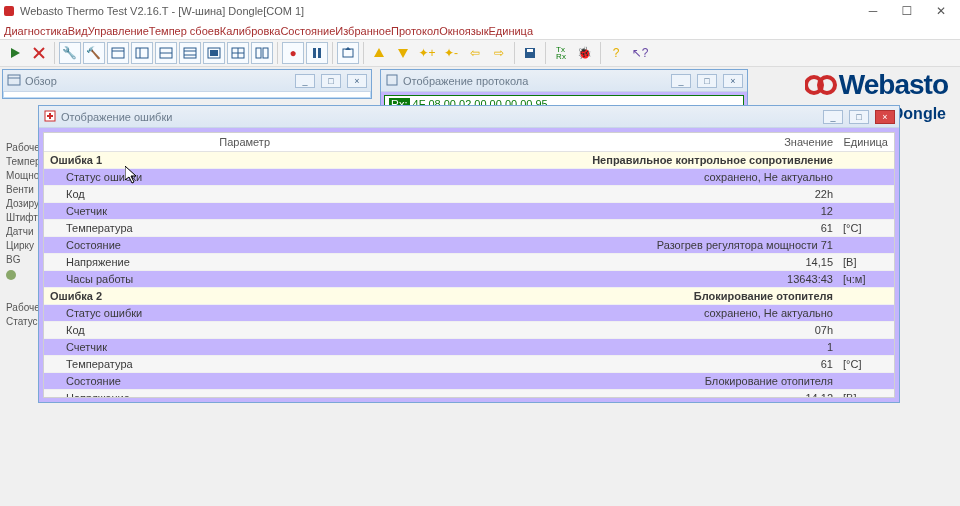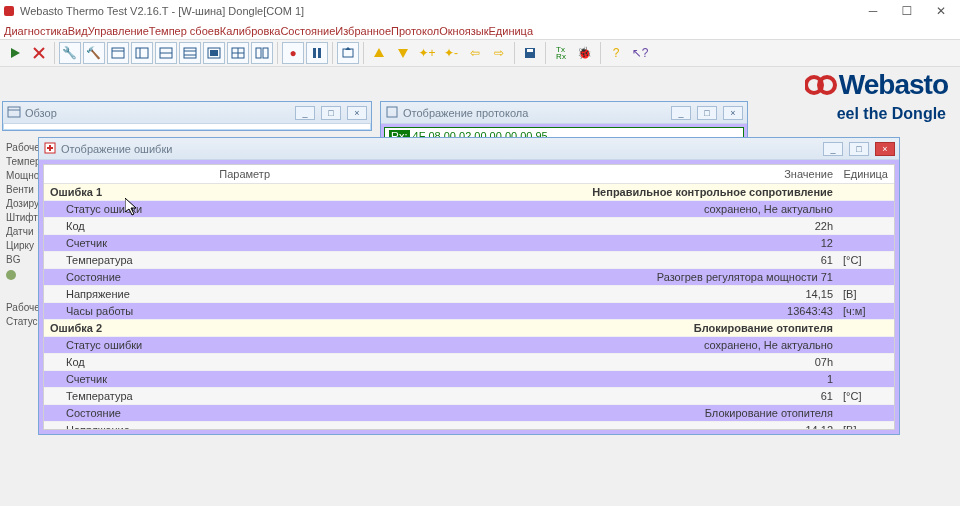--- a/index.html
+++ b/index.html
@@ -26,21 +26,21 @@
   .tsep { width: 1px; height: 22px; background: #d0d0d0; margin: 0 2px; }
 
   
   .main { position: relative; height: calc(506px - 18px - 17px - 28px); background: #f0f0f0; }
 
   
   .brand { position: absolute; right: 12px; top: 4px; font-weight: bold; font-size: 28px; color: #003a78; letter-spacing: -1px; line-height: 1; }
   .brand-sub { position: absolute; right: 14px; top: 38px; font-size: 16px; font-weight: bold; color: #003a78; }
 
   
-  .mdi { position: absolute; border: 1px solid #7aa7d6; background: #fff; display: flex; flex-direction: column; box-shadow: 0 0 0 1px #bedaf5 inset; margin-top: 32px; }
+  .mdi { position: absolute; border: 1px solid #7aa7d6; background: #fff; display: flex; flex-direction: column; box-shadow: 0 0 0 1px #bedaf5 inset; }
   .mdi .mdi-title { height: 22px; background: linear-gradient(#e9eff6, #dce7f3); border-bottom: 1px solid #c8d6e8;
                     display: flex; align-items: center; padding: 0 4px; font-size: 11px; color: #6b7b8c; gap: 4px; }
   .mdi .mdi-title .spacer { flex: 1; }
   .mdi .mdi-title .wc { width: 20px; height: 14px; border: 1px solid #a7bdd6; background: #eef4fb; margin-left: 2px;
                         display:flex; align-items:center; justify-content:center; font-size:9px; color:#4a6a8c; }
   .mdi .mdi-title .wc.close { background:#d74747; border-color:#b03030; color:#fff; }
   .mdi-body { flex: 1; overflow: hidden; position: relative; background: #c4b5fd; }
 
   
   .sidebar { position: absolute; left: 6px; top: 75px; width: 32px; height: 220px; font-size: 10px; color: #555; }

